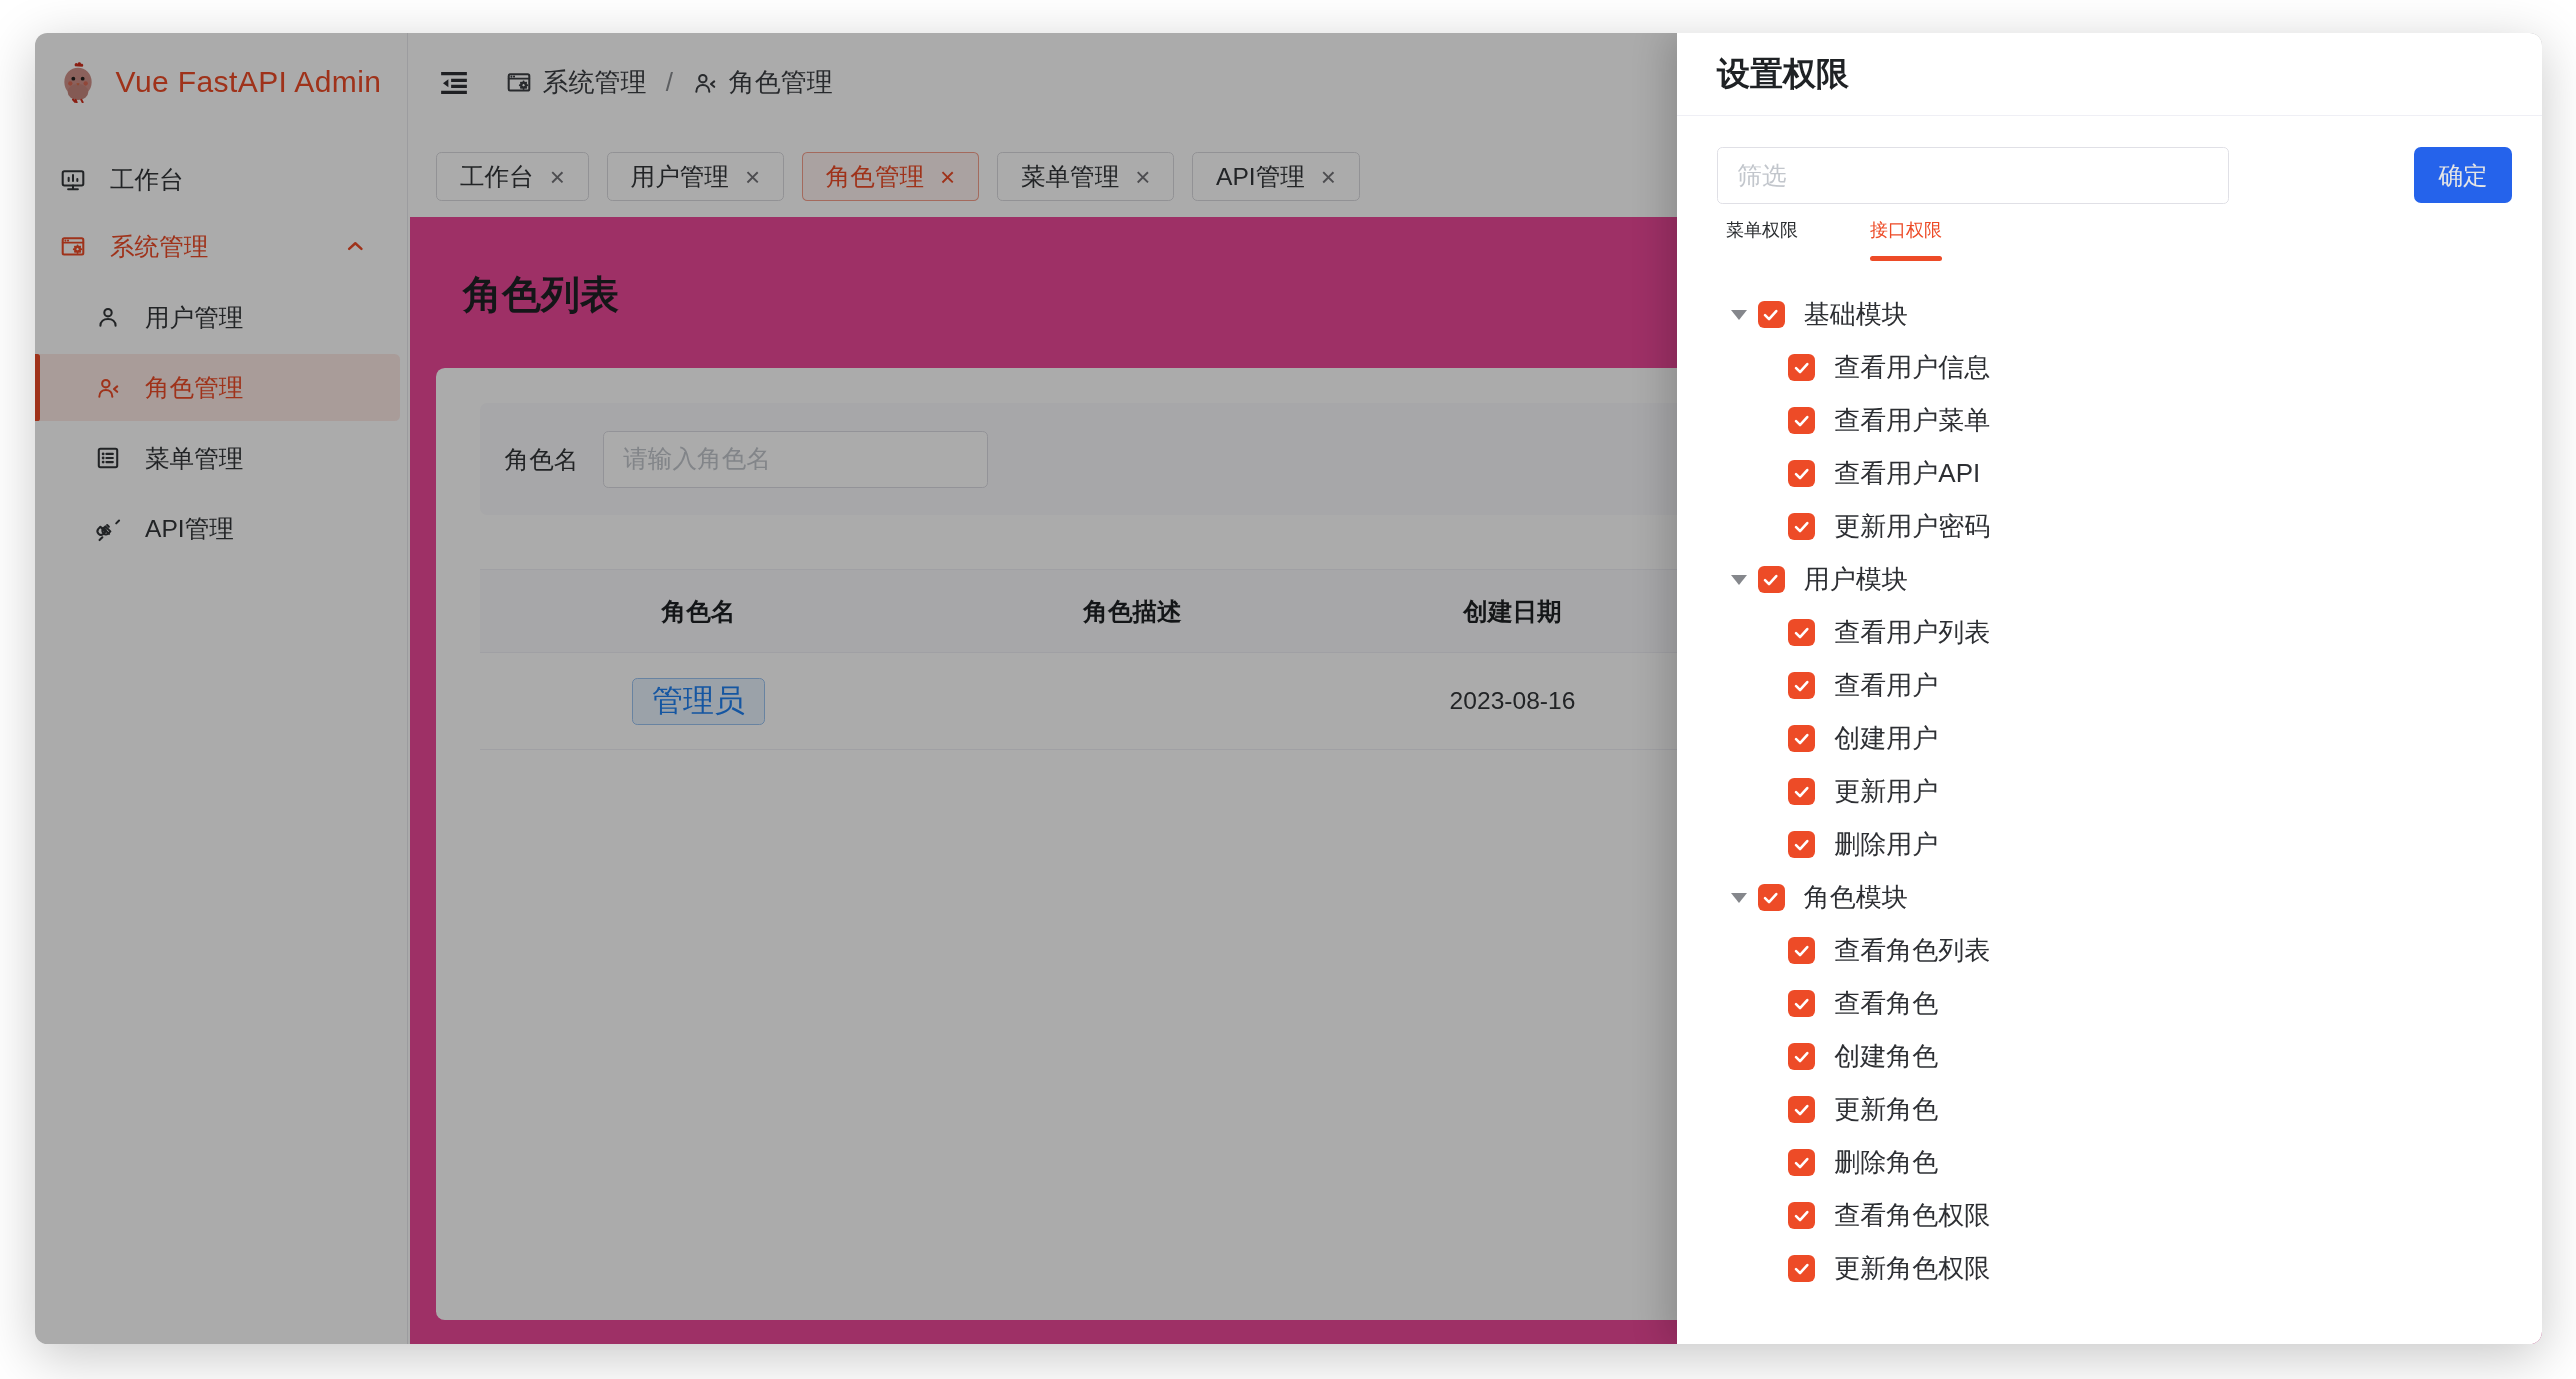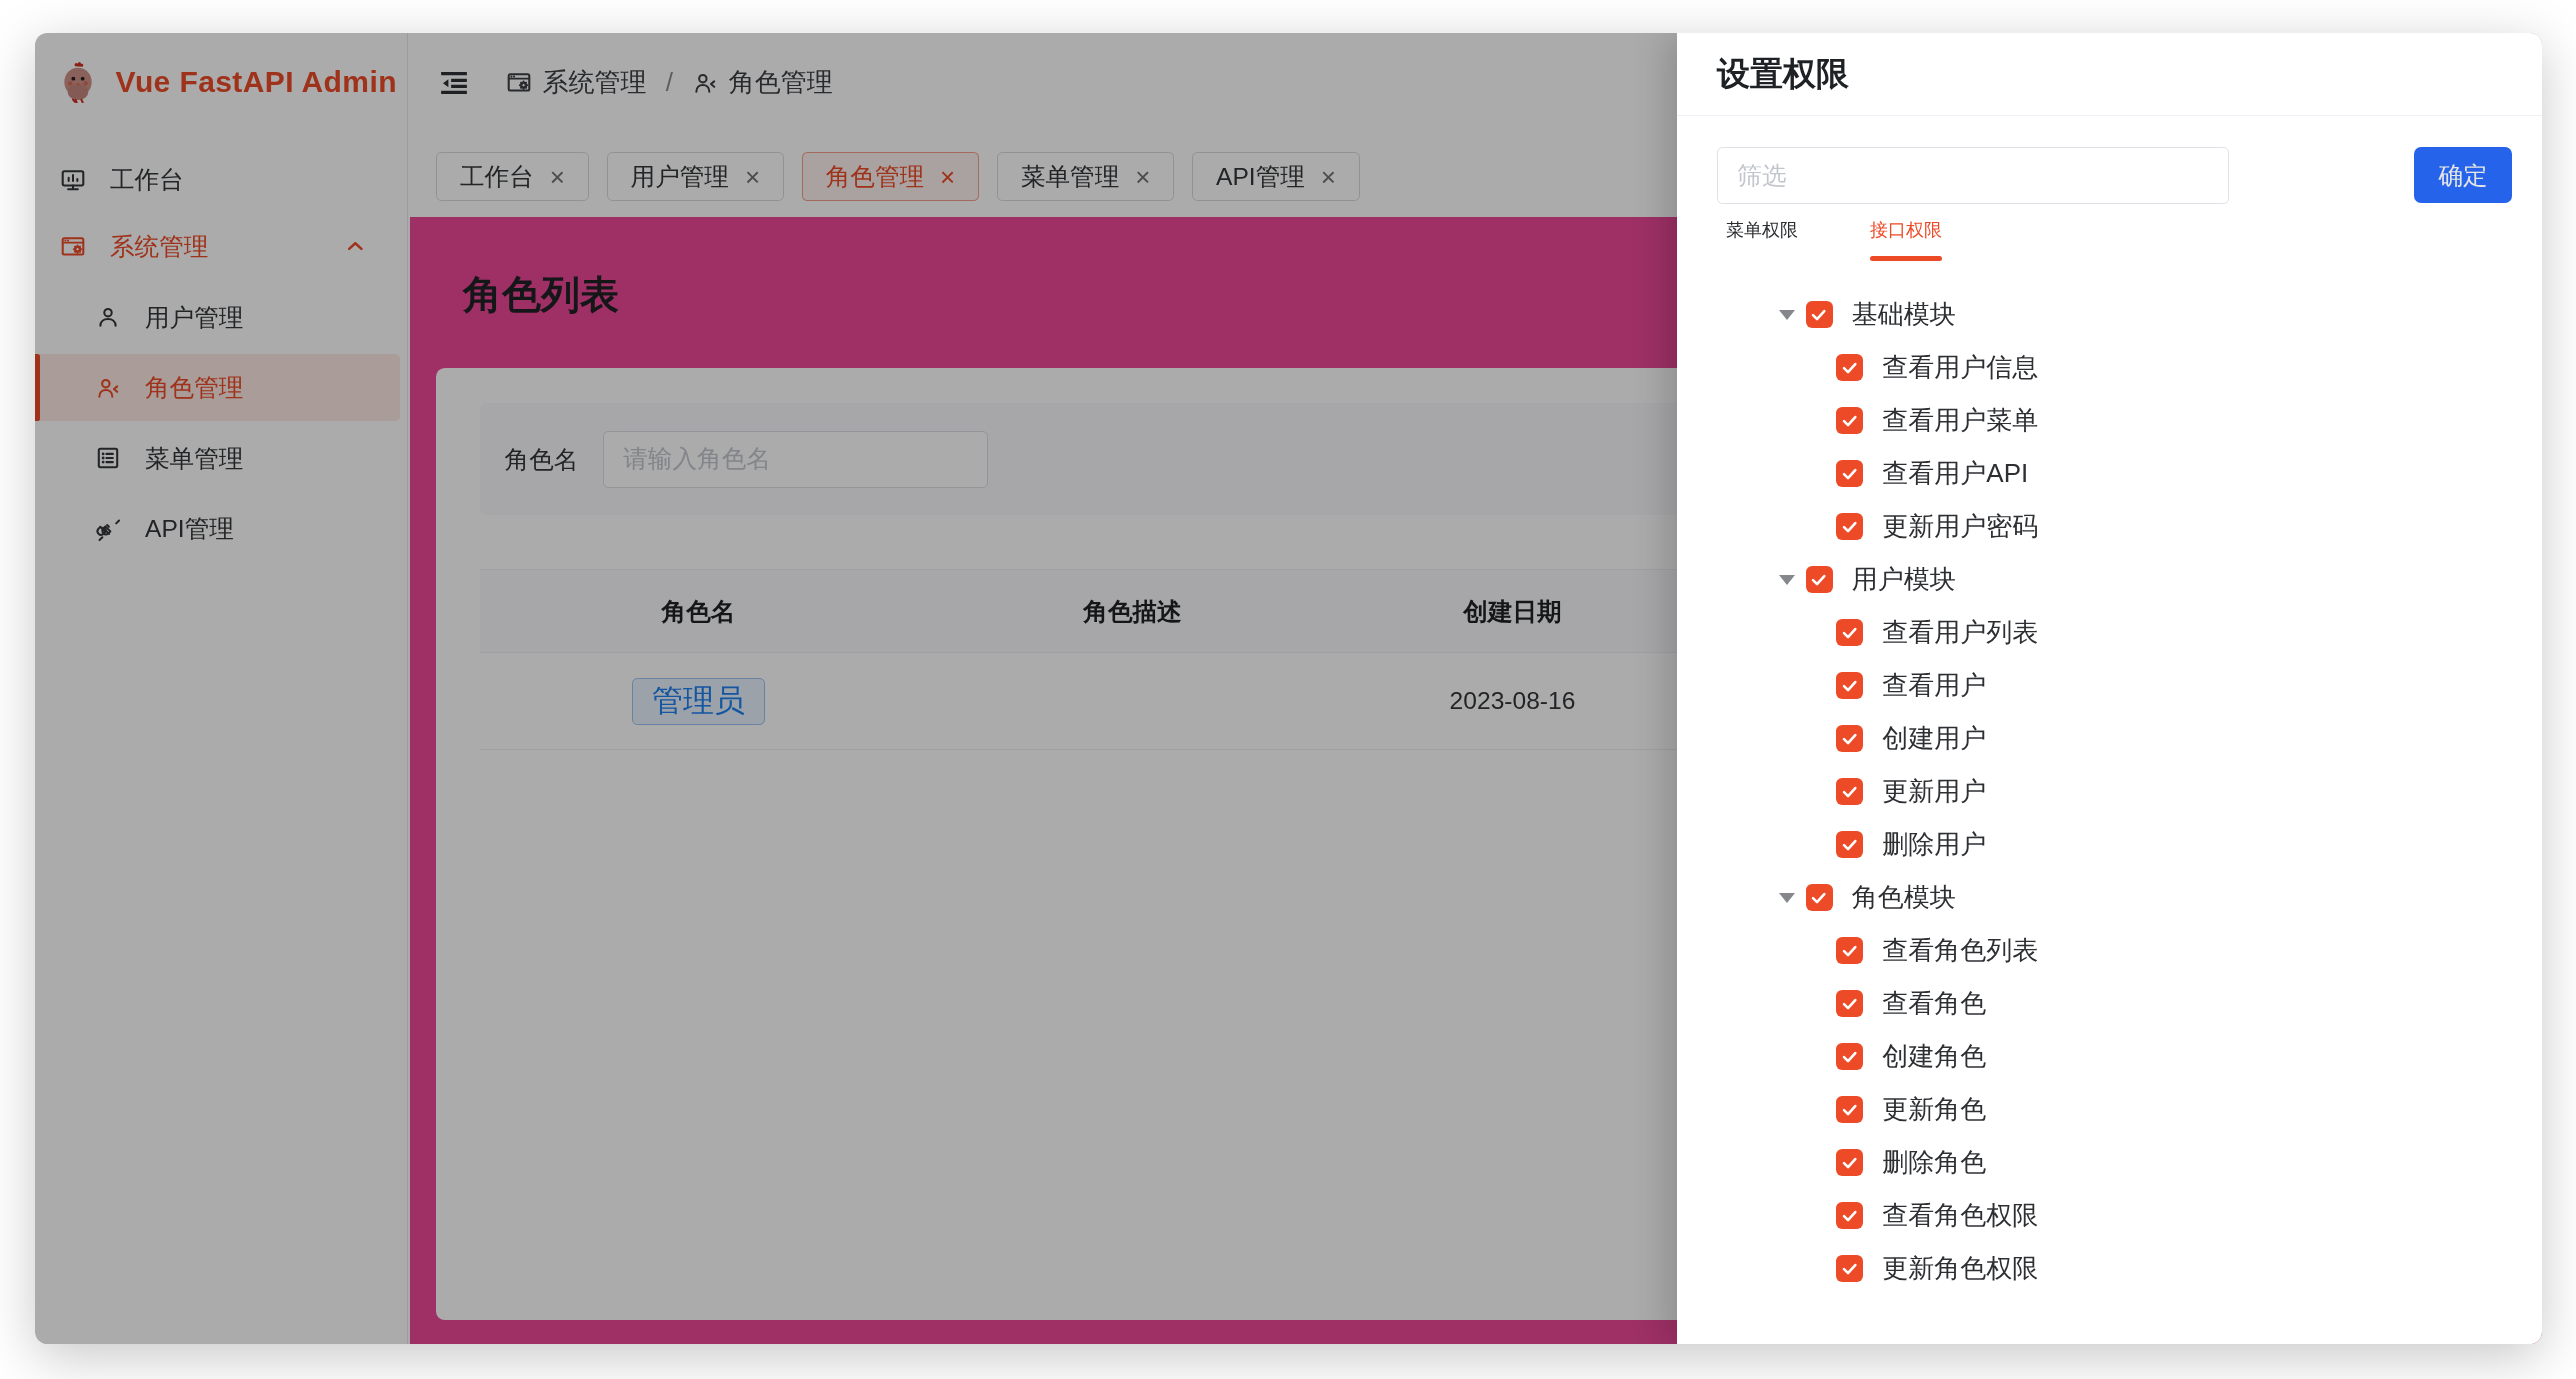--- a/index.html
+++ b/index.html
@@ -6,21 +6,21 @@
   body{width:2576px;height:1379px;position:relative;font-family:"Liberation Sans","DejaVu Sans",sans-serif;
        -webkit-font-smoothing:antialiased;color:#333639;}
   *{box-sizing:border-box;}
 
   .window{position:absolute;left:35px;top:33px;width:2507px;height:1311px;background:#fff;
           border-radius:12.3px;overflow:hidden;box-shadow:0 12.3px 53px rgba(0,0,0,0.22);}
 
   
   .sidebar{position:absolute;left:0;top:0;bottom:0;width:373px;background:#fff;border-right:1.8px solid #e9e9ee;}
   .logo-row{position:absolute;left:0;top:0;width:100%;height:97px;display:flex;align-items:center;padding-left:23px;}
-  .logo-title{font-size:30px;font-weight:700;color:var(--primary);margin-left:17.6px;letter-spacing:0.4px;}
+  .logo-title{font-size:30px;font-weight:400;color:var(--primary);margin-left:17.6px;letter-spacing:0.4px;}
   .menu{position:absolute;top:113px;left:0;right:0;}
   .menu-item{height:67px;display:flex;align-items:center;padding-left:24px;font-size:24.6px;color:#333639;position:relative;cursor:pointer;}
   .menu-item .mi-label{margin-left:23px;}
   .menu-item.red{color:var(--primary);}
   .menu-item .caret-up{position:absolute;right:39px;}
   .submenu .menu-item{padding-left:59px;margin-top:3.5px;}
   .menu-item.active-item{background:rgba(237,75,39,0.12);margin-right:7px;border-radius:5.3px;}
   .active-bar{position:absolute;left:0;top:0;bottom:0;width:5.3px;background:var(--primary);border-radius:0 2.6px 2.6px 0;}
   .mi-icon{display:inline-flex;width:28px;height:28px;align-items:center;justify-content:center;flex:none;}
 
@@ -71,21 +71,21 @@
   .drawer-filter::placeholder{color:#c2c6cc;}
   .confirm-btn{position:absolute;left:737px;top:114px;width:98px;height:56px;background:var(--confirm);border:none;
                border-radius:7px;color:#e5e5e5;font-size:24.6px;display:flex;align-items:center;justify-content:center;
                cursor:pointer;font-family:inherit;}
   .perm-tabs{position:absolute;left:40px;top:179px;display:flex;gap:63px;}
   .ptab{font-size:18px;color:#2b2e31;cursor:pointer;padding-bottom:12.3px;line-height:37px;position:relative;margin-left:9px;}
   .ptab.active{color:var(--primary);}
   .ptab.active::after{content:"";position:absolute;left:0;right:0;bottom:0;height:5.3px;border-radius:2.6px;background:var(--primary);}
 
   .tree{position:absolute;left:0;top:255px;right:0;}
-  .tree-row{height:53px;display:flex;align-items:center;font-size:26px;color:#2d2f33;cursor:pointer;padding-left:48px;}
+  .tree-row{height:53px;display:flex;align-items:center;font-size:26px;color:#2d2f33;cursor:pointer;}
   .tree-row .caret-down{margin-left:54px;width:0;height:0;border-left:8.8px solid transparent;
       border-right:8.8px solid transparent;border-top:10.5px solid #85878c;flex:none;}
   .tree-row.parent .cbox{margin-left:10.5px;}
   .tree-row.child .cbox{margin-left:111px;}
   .cbox{width:27px;height:27px;border-radius:6.2px;background:var(--primary);display:flex;align-items:center;
         justify-content:center;flex:none;}
   .tree-label{margin-left:19.3px;white-space:nowrap;}
 
   svg{display:block;}
 </style>

